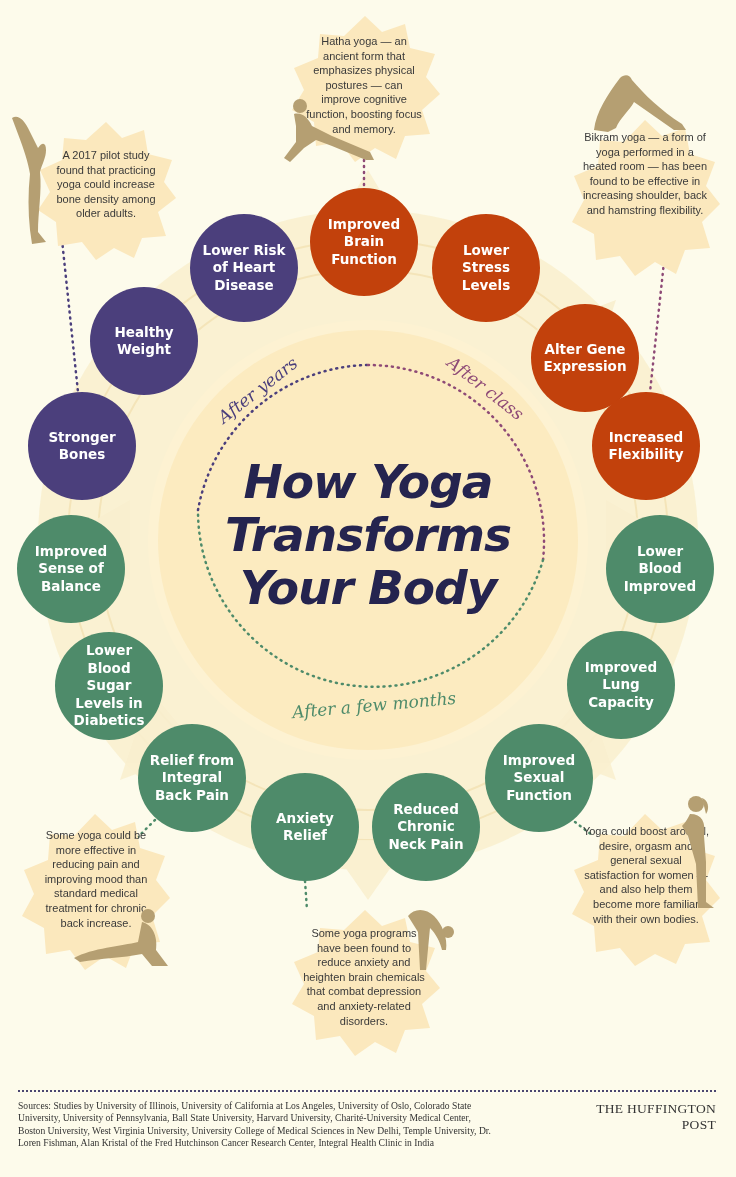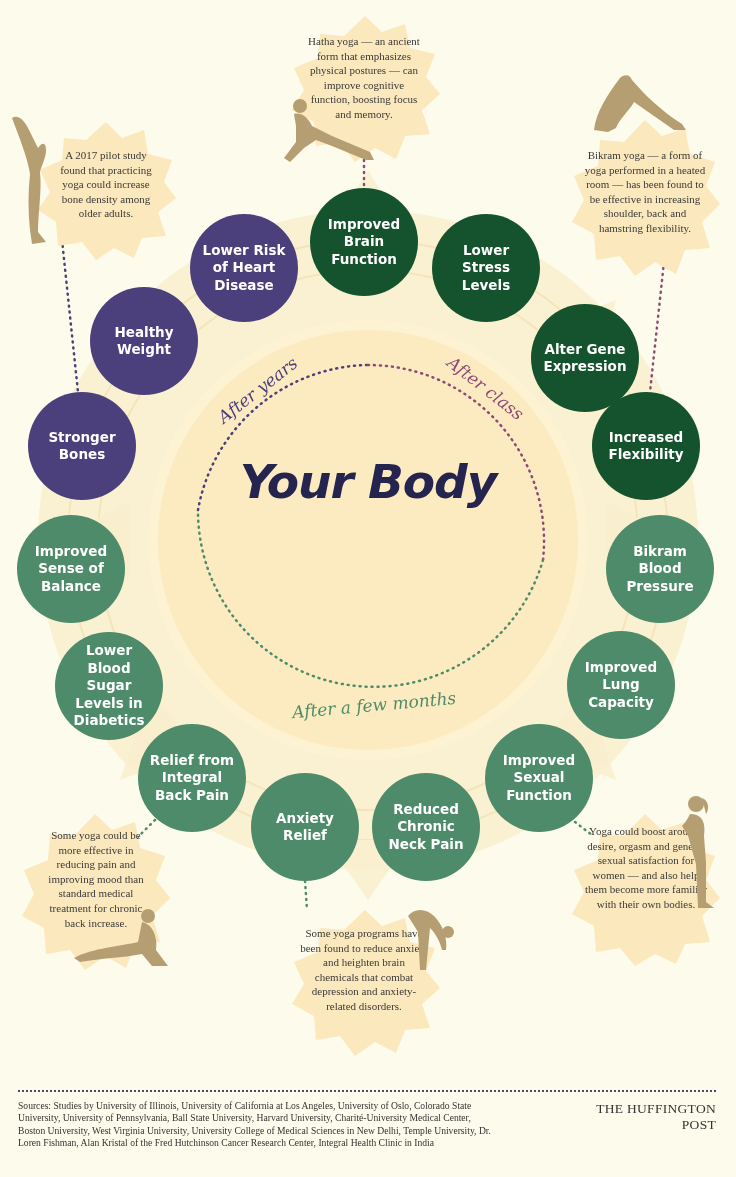--- a/index.html
+++ b/index.html
@@ -30,27 +30,27 @@
     }
 
     
     .benefit {
       position: absolute; width: 108px; height: 108px; border-radius: 50%;
       display: flex; align-items: center; justify-content: center; text-align: center;
       color: #ffffff; font-family: "DejaVu Sans", sans-serif; font-size: 13.5px; line-height: 17.5px;
       font-weight: 600; box-sizing: border-box; padding: 0 8px;
     }
     .benefit.purple { background: #4b3f7c; }
-    .benefit.magenta { background: #14532d; }
+    .benefit.magenta { background: #c2410c; }
     .benefit.green { background: #4e8b6a; }
 
     
     .fact {
       position: absolute; text-align: center; color: #3a3a3a;
-      font-family: Liberation Serif, serif; font-size: 11px; line-height: 14.6px;
+      font-family: Liberation Sans, sans-serif; font-size: 11px; line-height: 14.6px;
     }
     .burst { position: absolute; }
 
     .silhouette { position: absolute; }
 
     
     .footer-rule {
       position: absolute; left: 18px; top: 1090px; width: 698px; height: 0;
       border-top: 2px dotted #4a4670;
     }
@@ -91,28 +91,30 @@
   <path d="M 40 180 A 176 176 0 0 1 210 35" fill="none" stroke="#4b3f7c" stroke-width="2.5" stroke-dasharray="1 5" stroke-linecap="round"></path>
   <path d="M 210 35 A 176 176 0 0 1 385 230" fill="none" stroke="#8e4a76" stroke-width="2.5" stroke-dasharray="1 5" stroke-linecap="round"></path>
   <path d="M 385 230 A 176 176 0 0 1 40 180" fill="none" stroke="#4e8b6a" stroke-width="2.5" stroke-dasharray="1 5" stroke-linecap="round"></path>
 </svg>
 
 <div class="arc-label" style="left:210px;top:380px;color:#4b3f7c;transform:rotate(-38deg);">After years</div>
 <div class="arc-label" style="left:440px;top:378px;color:#8e4a76;transform:rotate(38deg);">After class</div>
 <div class="arc-label" style="left:292px;top:695px;color:#4e8b6a;transform:rotate(-5deg);">After a few months</div>
 
 <div class="title">
+  <div>How Yoga</div>
+  <div>Transforms</div>
   <div>Your Body</div>
 </div>
 
 <div class="benefit magenta" style="left:310px;top:188px;">Improved Brain Function</div>
 <div class="benefit magenta" style="left:432px;top:214px;">Lower Stress Levels</div>
 <div class="benefit magenta" style="left:531px;top:304px;">Alter Gene Expression</div>
 <div class="benefit magenta" style="left:592px;top:392px;">Increased Flexibility</div>
-<div class="benefit green" style="left:606px;top:515px;">Bikram Blood Pressure</div>
+<div class="benefit green" style="left:606px;top:515px;">Lower Blood Improved</div>
 <div class="benefit green" style="left:567px;top:631px;">Improved Lung Capacity</div>
 <div class="benefit green" style="left:485px;top:724px;">Improved Sexual Function</div>
 <div class="benefit green" style="left:372px;top:773px;">Reduced Chronic Neck Pain</div>
 <div class="benefit green" style="left:251px;top:773px;">Anxiety Relief</div>
 <div class="benefit green" style="left:138px;top:724px;">Relief from Integral Back Pain</div>
 <div class="benefit green" style="left:55px;top:632px;">Lower Blood Sugar Levels in Diabetics</div>
 <div class="benefit green" style="left:17px;top:515px;">Improved Sense of Balance</div>
 <div class="benefit purple" style="left:28px;top:392px;">Stronger Bones</div>
 <div class="benefit purple" style="left:90px;top:287px;text-align:center;">Healthy Weight</div>
 <div class="benefit purple" style="left:190px;top:214px;">Lower Risk of Heart Disease</div>
@@ -134,21 +136,21 @@
 <div class="fact" style="left:306px;top:34px;width:116px;">Hatha yoga — an ancient form that emphasizes physical postures — can improve cognitive function, boosting focus and memory.</div>
 
 <svg class="burst" style="left:36px;top:120px;" width="140" height="140">
   <path d="M70 2 L86 18 L108 10 L112 34 L136 40 L128 62 L140 78 L122 92 L130 116 L106 118 L98 138 L78 128 L60 140 L46 122 L22 126 L20 102 L2 90 L14 72 L4 50 L26 40 L28 18 L50 20 Z" fill="#fbe8bd"></path>
 </svg>
 <div class="fact" style="left:54px;top:148px;width:104px;">A 2017 pilot study found that practicing yoga could increase bone density among older adults.</div>
 
 <svg class="burst" style="left:570px;top:118px;" width="150" height="160">
   <path d="M75 2 L92 18 L115 10 L120 36 L145 44 L136 68 L150 86 L132 104 L140 130 L115 132 L106 156 L85 144 L65 158 L50 138 L26 142 L24 116 L2 104 L14 82 L4 58 L28 48 L30 22 L54 24 Z" fill="#fbe8bd"></path>
 </svg>
-<div class="fact" style="left:582px;top:130px;width:126px;margin-top:18px;">Bikram yoga — a form of yoga performed in a heated room — has been found to be effective in increasing shoulder, back and hamstring flexibility.</div>
+<div class="fact" style="left:582px;top:130px;width:126px;">Bikram yoga — a form of yoga performed in a heated room — has been found to be effective in increasing shoulder, back and hamstring flexibility.</div>
 
 <svg class="burst" style="left:20px;top:812px;" width="150" height="160">
   <path d="M75 2 L92 18 L115 10 L120 36 L145 44 L136 68 L150 86 L132 104 L140 130 L115 132 L106 156 L85 144 L65 158 L50 138 L26 142 L24 116 L2 104 L14 82 L4 58 L28 48 L30 22 L54 24 Z" fill="#fbe8bd"></path>
 </svg>
 <div class="fact" style="left:40px;top:828px;width:112px;">Some yoga could be more effective in reducing pain and improving mood than standard medical treatment for chronic back increase.</div>
 
 <svg class="burst" style="left:290px;top:908px;" width="150" height="150">
   <path d="M75 2 L92 18 L115 10 L120 34 L145 40 L136 63 L150 80 L132 96 L140 120 L115 122 L106 145 L85 134 L65 148 L50 128 L26 132 L24 108 L2 96 L14 76 L4 54 L28 44 L30 20 L54 22 Z" fill="#fbe8bd"></path>
 </svg>
 <div class="fact" style="left:300px;top:926px;width:128px;">Some yoga programs have been found to reduce anxiety and heighten brain chemicals that combat depression and anxiety-related disorders.</div>

